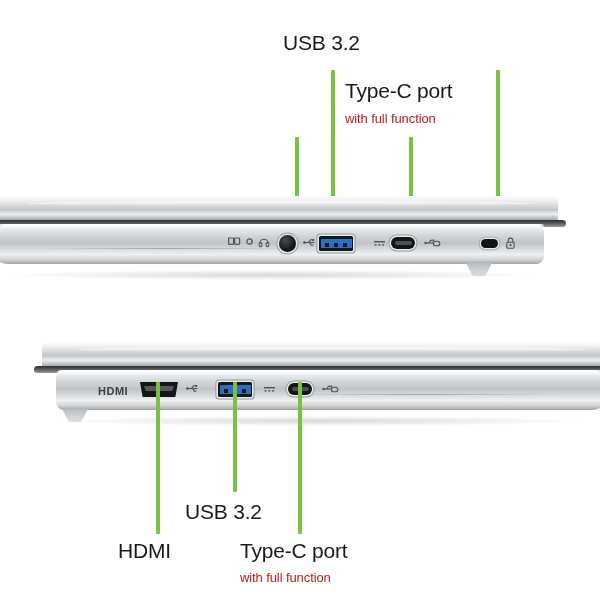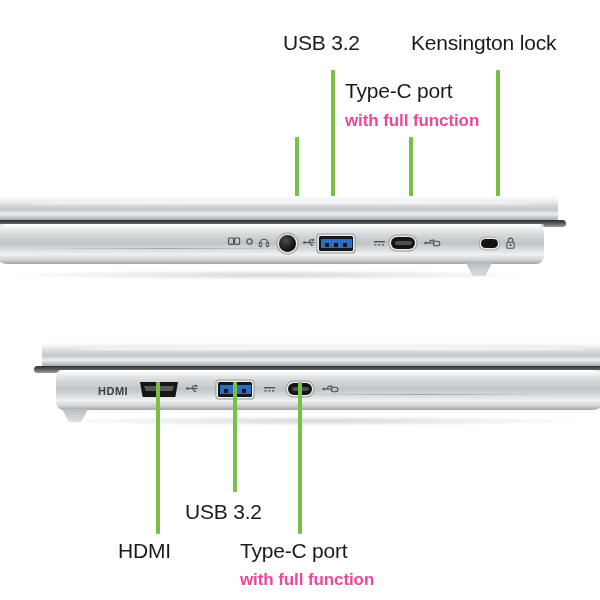--- a/index.html
+++ b/index.html
@@ -25,23 +25,23 @@
     position: absolute;
     color: #1a1a1a;
     font-size: 21px;
     font-weight: 400;
     letter-spacing: -0.2px;
     white-space: nowrap;
     line-height: 1.05;
   }
   .sublabel {
     position: absolute;
-    color: #ec4899;
-    font-size: 17px;
-    font-weight: 700;
+    color: #b91c1c;
+    font-size: 13px;
+    font-weight: 400;
     letter-spacing: -0.1px;
     white-space: nowrap;
     line-height: 1.05;
   }
 
   
   .leader {
     position: absolute;
     width: 4px;
     background: #7ac143;
@@ -253,21 +253,20 @@
 
 <div id="stage">
 
 
   <div class="label" style="left:283px; top:32px;">USB 3.2</div>
 
   <div class="label" style="left:345px; top:80px;">Type-C port</div>
 
   <div class="sublabel" style="left:345px; top:112px;">with full function</div>
 
-  <div class="label" style="left:411px; top:32px;">Kensington lock</div>
 
   <div class="leader" style="left:295px; top:137px; height:96px;"></div>
   <div class="leader" style="left:331px; top:70px; height:162px;"></div>
   <div class="leader" style="left:409px; top:137px; height:96px;"></div>
   <div class="leader" style="left:496px; top:70px; height:162px;"></div>
 
   <div class="laptop" style="top:196px;">
 
     <div class="lid" style="left:-8px; top:0px; width:566px;"></div>
 

